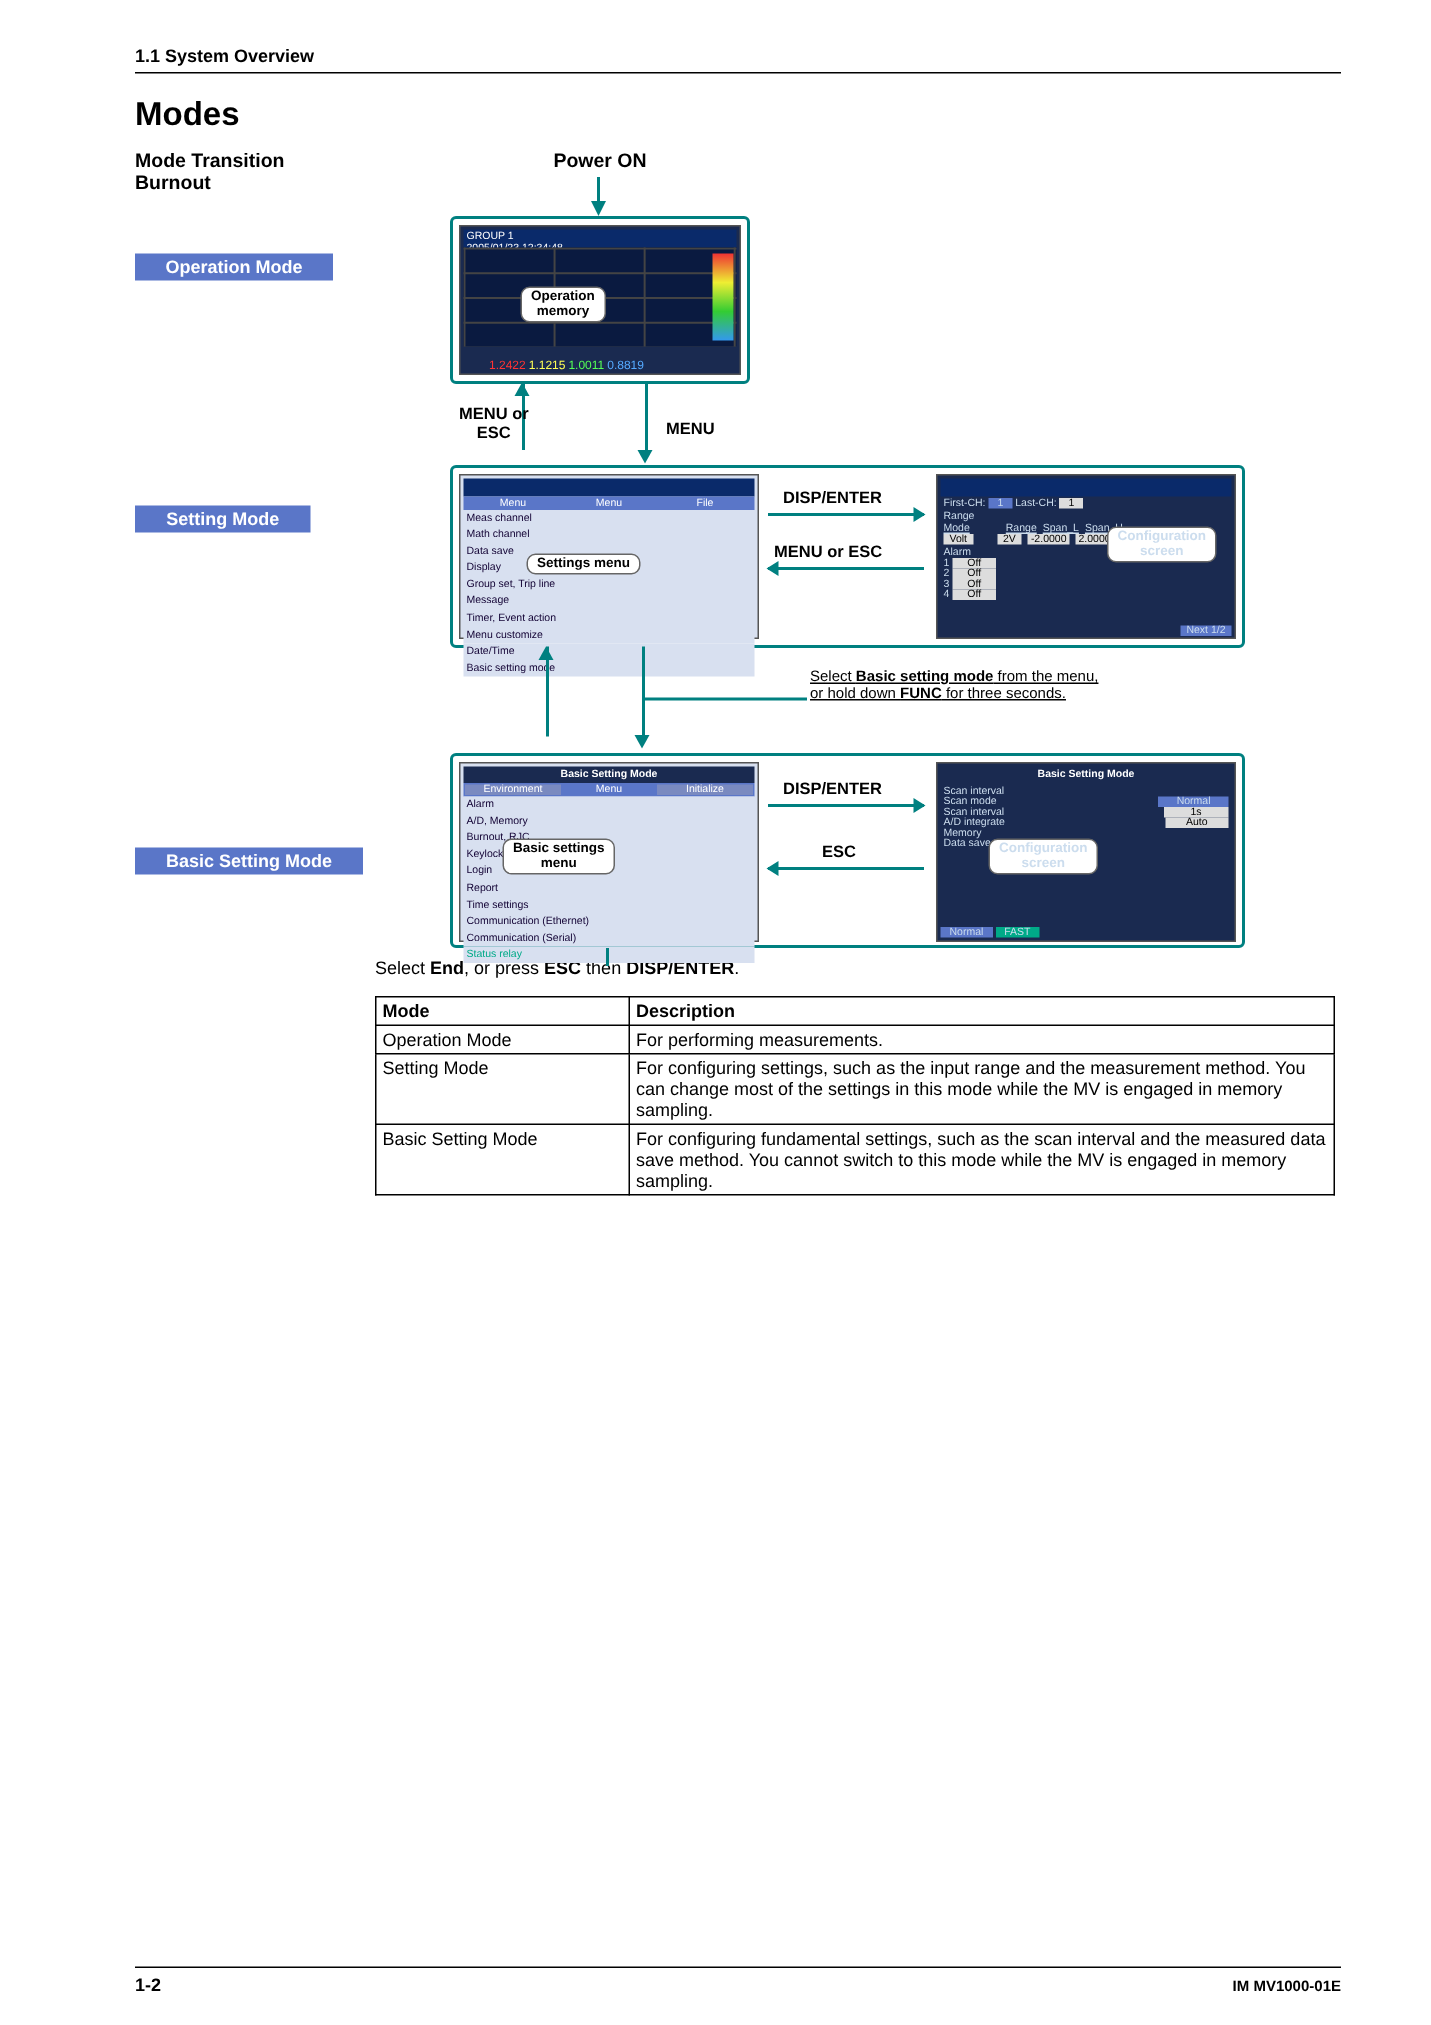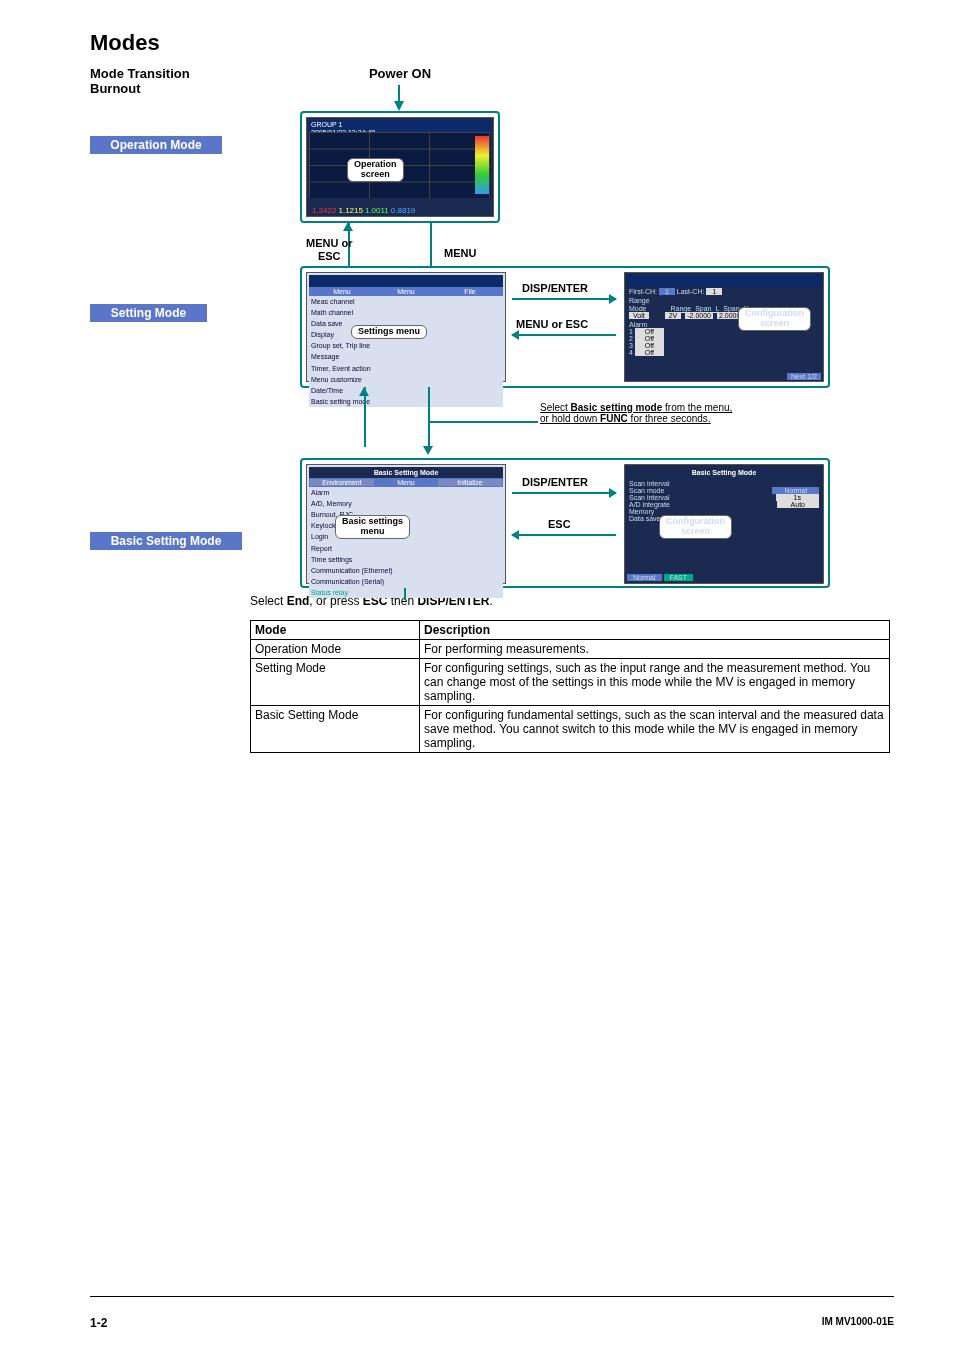--- a/index.html
+++ b/index.html
@@ -149,38 +149,40 @@
     font-size:12px;
     margin-left:160px;
     margin-top:3px;
   }
   .page-footer {
     position:absolute;
     bottom:20px;
     left:90px;
     right:60px;
     border-top:1px solid #000;
-    padding-top:19px;
+    padding-top:4px;
     font-size:11px;
     display:flex;
     justify-content:space-between;
+    align-items:flex-end;
   }
   .page-footer .left{font-weight:bold;font-size:12px;}
   .page-footer .right{font-weight:bold;font-size:10px;}
   .ss-topbar{background:#0a2a6a;color:#fff;height:10px;font-size:7px;padding:1px 2px;line-height:8px;}
   .ss-menu-hdr{background:#5a76c8;color:#fff;font-size:7px;padding:1px;}
   .ss-li{background:#d8e0f0;font-size:7px;padding:1px 2px;color:#103;line-height:1.3;}
   .ss-li.dark{background:#1a2a50;color:#fff;}
   .op-thin-stroke{position:absolute;background:#008080;}
 </style>
 </head>
 <body>
 
 <div class="page">
 
+  <div class="sec-header">1.1  System Overview</div>
 
   <div class="modes-title">Modes</div>
 
   <div style="position:relative;margin-top:10px;">
 
     <div class="left-label-col" style="position:absolute;left:0;">
       <div class="sub-title" style="margin-top:0;">Mode Transition Burnout</div>
 
       <div class="mode-label" style="margin-top:40px;width:120px;">Operation Mode</div>
       <div class="mode-label" style="margin-top:150px;width:105px;">Setting Mode</div>
@@ -196,32 +198,32 @@
       <div class="mode-block" style="width:200px;margin-left:50px;">
         <div class="screenshot" style="height:100px;background:#1a2a50;">
           <div class="ss-topbar" style="white-space:pre;">GROUP 1
 2005/01/23 12:34:48</div>
           <div style="position:absolute;left:2px;right:2px;top:14px;bottom:18px;background:#0a1a40;">
             <div style="position:absolute;left:0;right:0;top:0;bottom:0;background:
               linear-gradient(to right,#444 1px,transparent 1px) 0 0/33% 100%,
               linear-gradient(to bottom,#444 1px,transparent 1px) 0 0/100% 25%;"></div>
             <div style="position:absolute;right:2px;top:4px;bottom:4px;width:14px;background:linear-gradient(180deg,#e33,#ee3,#3c3,#39e);"></div>
           </div>
-          <div style="position:absolute;bottom:1px;left:5px;right:1px;display:flex;font-size:8px;gap:2px;">
+          <div style="position:absolute;bottom:1px;left:19px;right:1px;display:flex;font-size:8px;gap:2px;">
             <span style="color:#f33">1.2422</span>
             <span style="color:#ff5">1.1215</span>
             <span style="color:#5f5">1.0011</span>
             <span style="color:#5af">0.8819</span>
           </div>
           <div class="op-screen-tag" style="left:40px;top:40px;white-space:pre;">Operation
-screen</div>
-        </div>
-      </div>
-
-      <div style="position:relative;height:43px;width:300px;margin-left:0;">
+memory</div>
+        </div>
+      </div>
+
+      <div style="position:relative;height:54px;width:300px;margin-left:0;">
         <div class="op-thin-stroke" style="left:98px;top:0;width:2px;height:44px;"></div>
         <div class="op-thin-stroke" style="left:180px;top:0;width:2px;height:44px;"></div>
         <div style="position:absolute;left:93px;top:-1px;border-left:5px solid transparent;border-right:5px solid transparent;border-bottom:9px solid #008080;"></div>
         <div style="position:absolute;left:175px;top:44px;border-left:5px solid transparent;border-right:5px solid transparent;border-top:9px solid #008080;"></div>
         <div class="key-label" style="position:absolute;left:56px;top:14px;white-space:pre;">MENU or
 ESC</div>
         <div class="key-label" style="position:absolute;left:194px;top:24px;">MENU</div>
       </div>
 
       <div class="mode-block" style="width:530px;margin-left:50px;height:122px;position:relative;">

